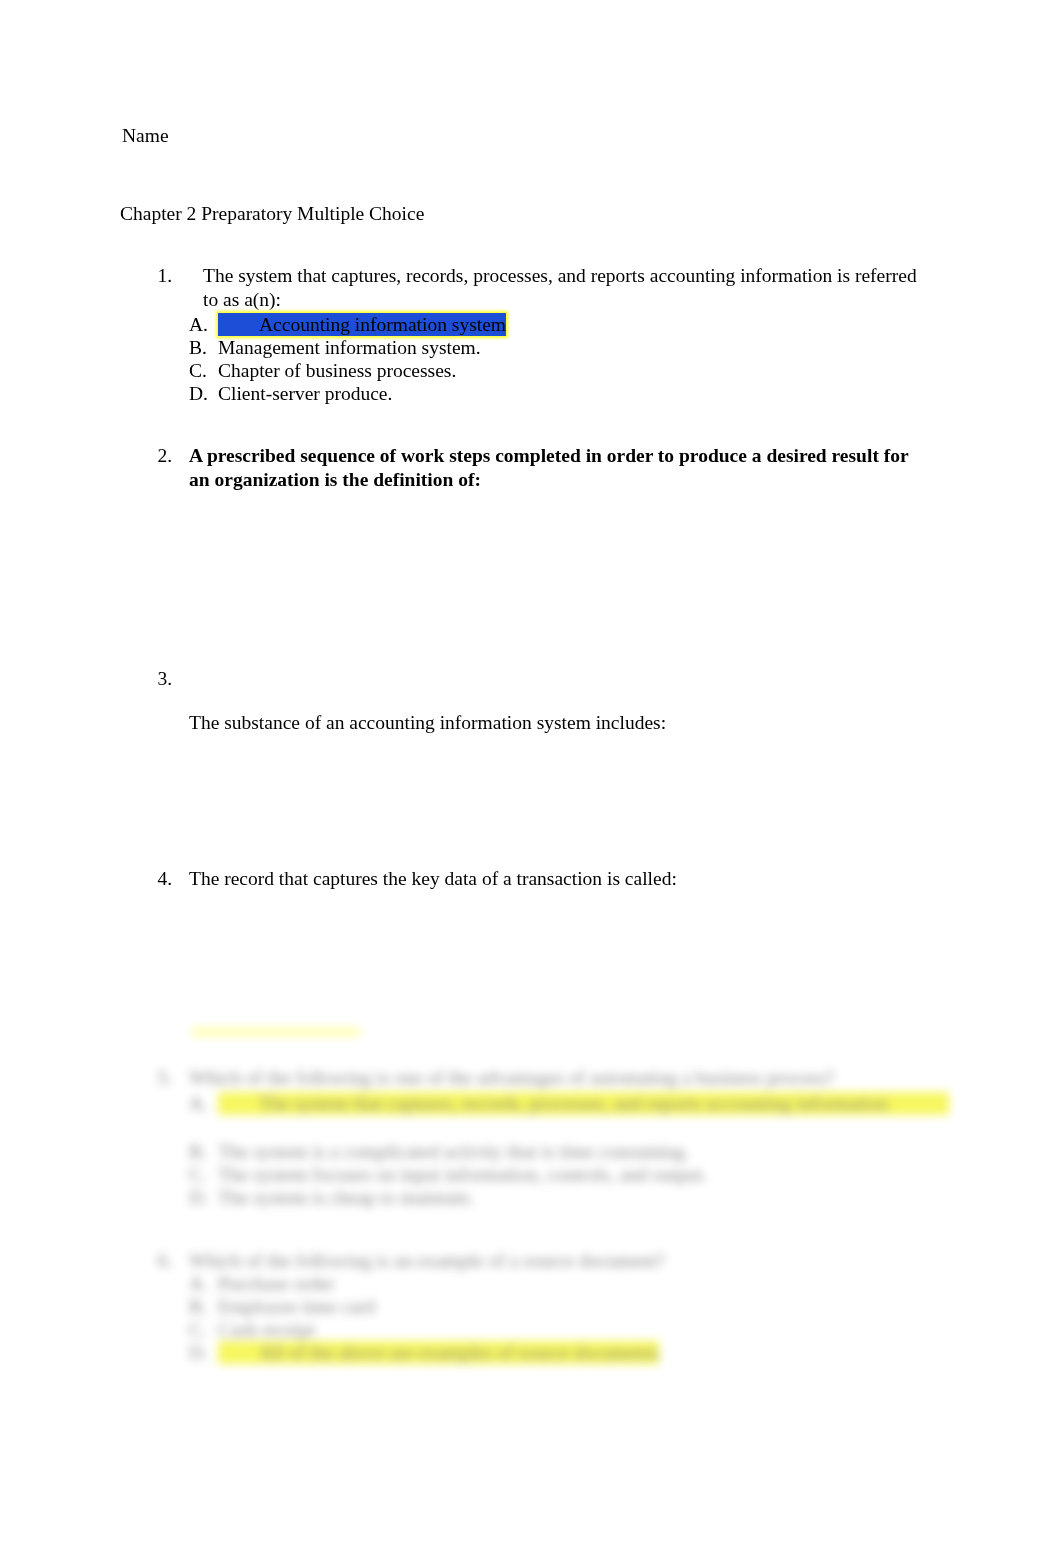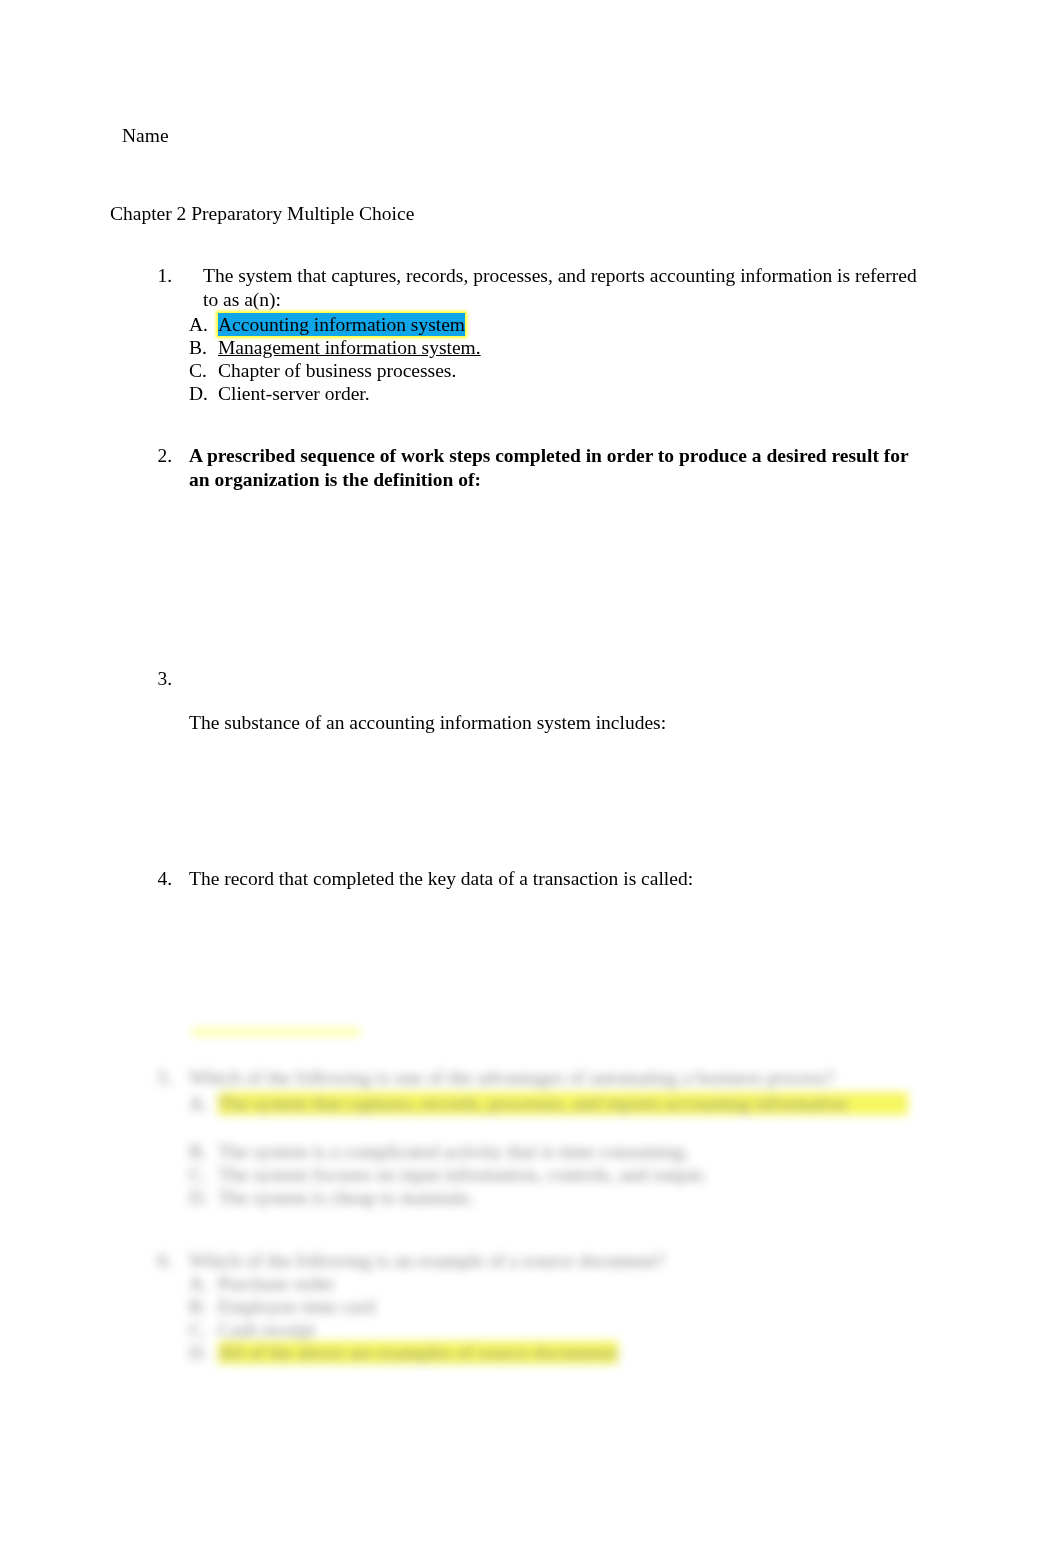--- a/index.html
+++ b/index.html
@@ -28,21 +28,21 @@
   }
 
   .line {
     position: absolute;
     font-size: 19.5px;
     line-height: 23px;
     white-space: pre;
   }
 
   .name-line   { left: 122px; top: 124px; }
-  .title-line  { left: 110px; top: 202px; }
+  .title-line  { left: 120px; top: 202px; }
 
   
   .q-num {
     position: absolute;
     font-size: 19.5px;
     line-height: 23px;
     text-align: right;
     width: 26px;
   }
   .q-text {
@@ -63,22 +63,23 @@
   }
   .c-text {
     position: absolute;
     left: 218px;
     font-size: 19.5px;
     line-height: 23px;
     white-space: pre;
   }
 
   .hl {
-    background: #0ea5e9;
+    background: #1d4ed8;
     box-shadow: 0 0 3px 2px rgba(255,255,0,0.85);
+    padding-left: 41px;
   }
 
   
   .blur-zone {
     position: absolute;
     left: 0;
     top: 1000px;
     width: 1062px;
     height: 400px;
     filter: blur(4.6px);
@@ -116,36 +117,36 @@
 
     <div class="line title-line">Chapter 2 Preparatory Multiple Choice</div>
 
     <div class="q-num" style="left:146px; top:264px;">1.</div>
     <div class="q-text" style="top:264px;margin-left:14px;">The system that captures, records, processes, and reports accounting information is referred to as a(n):</div>
 
     <div class="c-letter" style="top:313px;">A.</div>
     <div class="c-text hl" style="top:313px;">Accounting information system</div>
 
     <div class="c-letter" style="top:336px;">B.</div>
-    <div class="c-text" style="top:336px;text-decoration:underline;">Management information system.</div>
+    <div class="c-text" style="top:336px;">Management information system.</div>
 
     <div class="c-letter" style="top:359px;">C.</div>
     <div class="c-text" style="top:359px;">Chapter of business processes.</div>
 
     <div class="c-letter" style="top:382px;">D.</div>
-    <div class="c-text" style="top:382px;">Client-server order.</div>
+    <div class="c-text" style="top:382px;">Client-server produce.</div>
 
     <div class="q-num" style="left:146px; top:444px;">2.</div>
     <div class="q-text" style="top:444px;font-weight:bold;">A prescribed sequence of work steps completed in order to produce a desired result for an organization is the definition of:</div>
 
     <div class="q-num" style="left:146px; top:667px;">3.</div>
     <div class="q-text" style="top:667px;margin-top:44px;">The substance of an accounting information system includes:</div>
 
     <div class="q-num" style="left:146px; top:867px;">4.</div>
-    <div class="q-text" style="top:867px;">The record that completed the key data of a transaction is called:</div>
+    <div class="q-text" style="top:867px;">The record that captures the key data of a transaction is called:</div>
 
   </div>
 
   <div class="blur-zone">
 
     <div class="stray-hl"></div>
 
     <div class="q-num" style="left:146px; top:66px;">5.</div>
     <div class="q-text" style="top:66px;">Which of the following is one of the advantages of automating a business process?</div>
 

